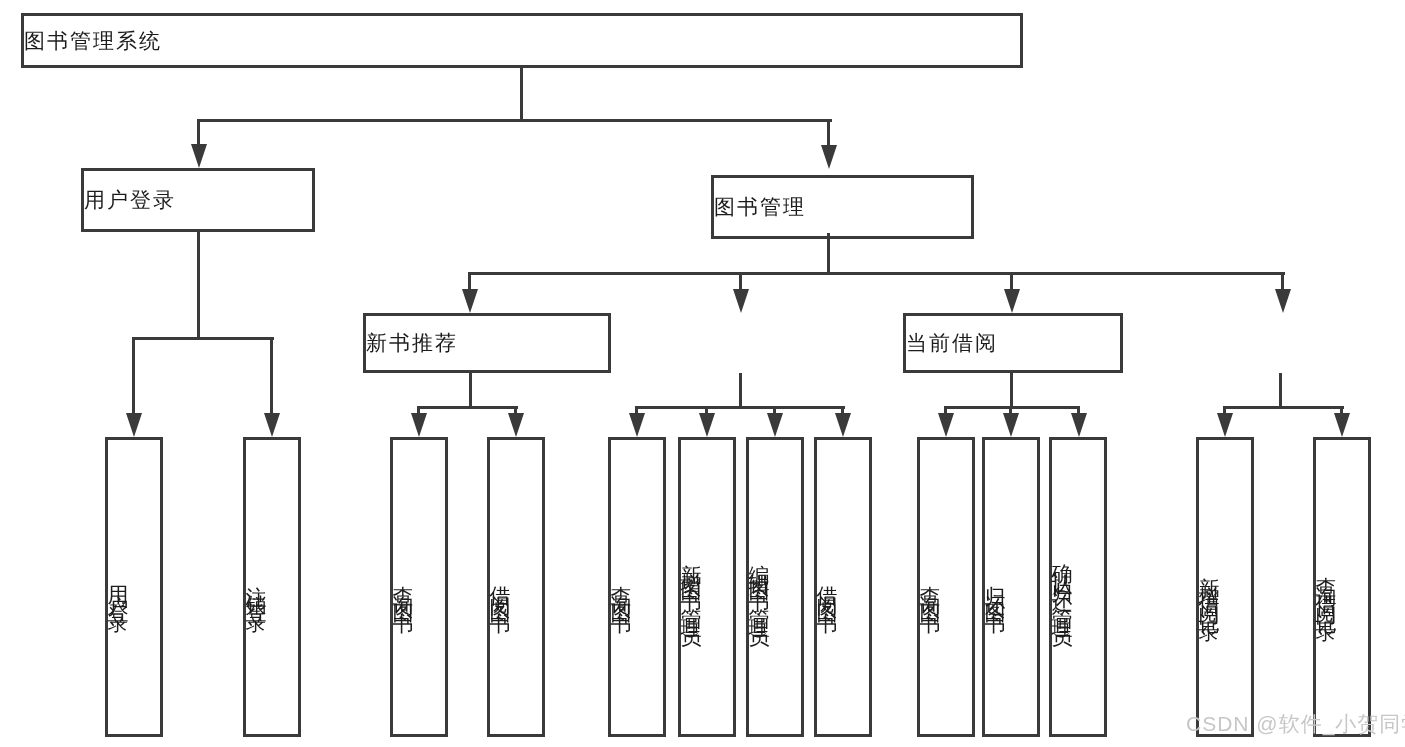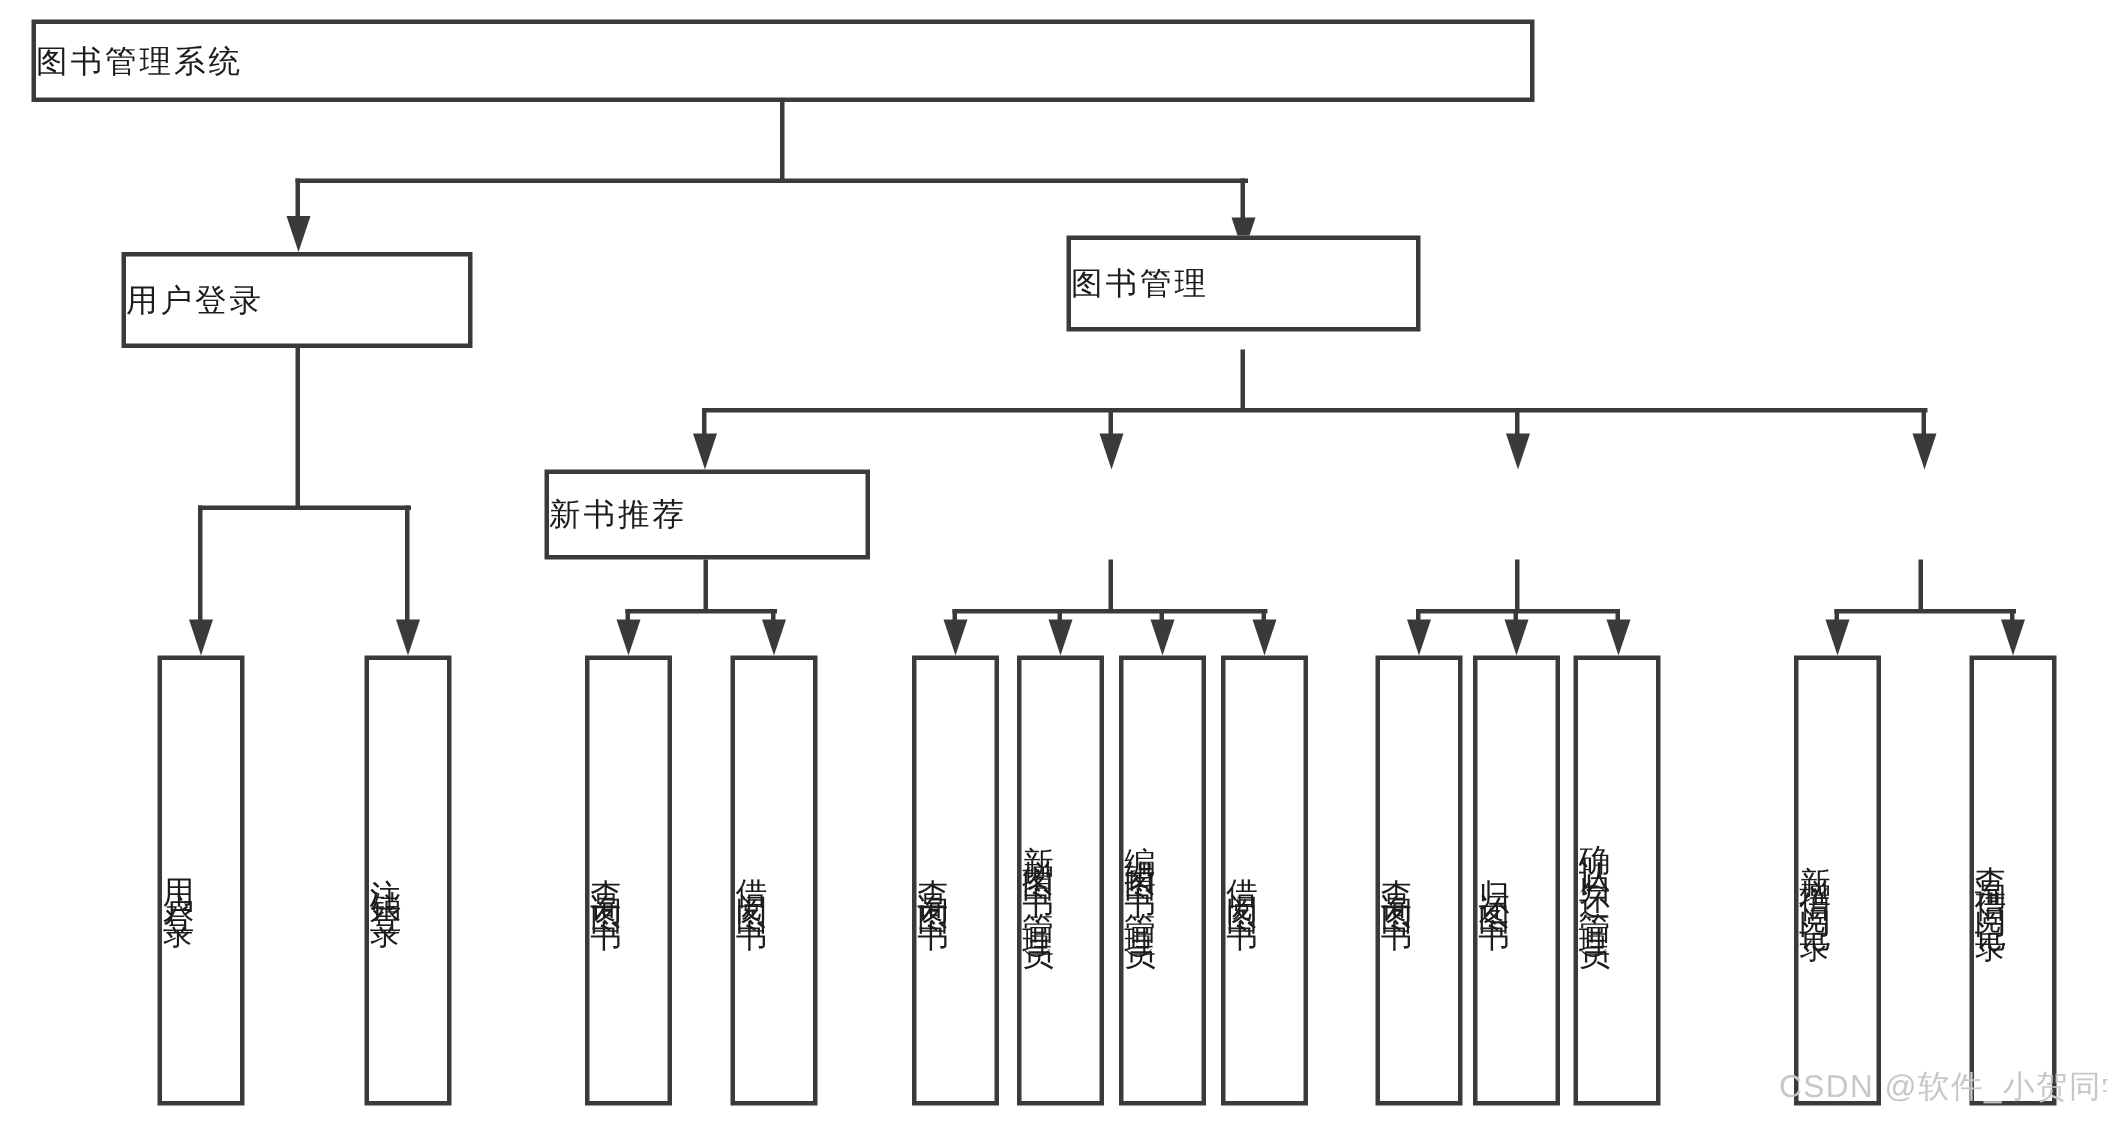--- a/index.html
+++ b/index.html
@@ -39,21 +39,21 @@
   <div class="ln" style="left:520px;top:68px;width:3px;height:54px"></div>
   <div class="ln" style="left:197px;top:119px;width:635px;height:3px"></div>
   <div class="ln" style="left:197px;top:119px;width:3px;height:31px"></div>
   <div class="arw" style="left:191px;top:144px"></div>
   <div class="ln" style="left:827px;top:119px;width:3px;height:31px"></div>
   <div class="arw" style="left:821px;top:145px"></div>
 
   <div class="node" style="left:81px;top:168px;width:234px;height:64px">
     <span>用户登录</span>
   </div>
-  <div class="node" style="left:711px;top:157px;width:236px;height:64px">
+  <div class="node" style="left:711px;top:175px;width:263px;height:64px">
     <span>图书管理</span>
   </div>
 
   <div class="ln" style="left:197px;top:232px;width:3px;height:107px"></div>
   <div class="ln" style="left:132px;top:337px;width:142px;height:3px"></div>
   <div class="ln" style="left:132px;top:337px;width:3px;height:82px"></div>
   <div class="arw" style="left:126px;top:413px"></div>
   <div class="ln" style="left:270px;top:337px;width:3px;height:82px"></div>
   <div class="arw" style="left:264px;top:413px"></div>
 
@@ -61,22 +61,25 @@
   <div class="ln" style="left:468px;top:272px;width:817px;height:3px"></div>
   <div class="ln" style="left:468px;top:272px;width:3px;height:23px"></div>
   <div class="arw" style="left:462px;top:289px"></div>
   <div class="ln" style="left:739px;top:272px;width:3px;height:23px"></div>
   <div class="arw" style="left:733px;top:289px"></div>
   <div class="ln" style="left:1010px;top:272px;width:3px;height:23px"></div>
   <div class="arw" style="left:1004px;top:289px"></div>
   <div class="ln" style="left:1281px;top:272px;width:3px;height:23px"></div>
   <div class="arw" style="left:1275px;top:289px"></div>
 
-  <div class="node" style="left:363px;top:313px;width:217px;height:60px">
+  <div class="node" style="left:363px;top:313px;width:248px;height:60px">
     <span>新书推荐</span>
+  </div>
+  <div class="node" style="left:903px;top:313px;width:220px;height:60px">
+    <span>当前借阅</span>
   </div>
 
   <div class="ln" style="left:469px;top:373px;width:3px;height:35px"></div>
   <div class="ln" style="left:417px;top:406px;width:101px;height:3px"></div>
   <div class="ln" style="left:417px;top:406px;width:3px;height:13px"></div>
   <div class="arw" style="left:411px;top:413px"></div>
   <div class="ln" style="left:514px;top:406px;width:3px;height:13px"></div>
   <div class="arw" style="left:508px;top:413px"></div>
 
   <div class="ln" style="left:739px;top:373px;width:3px;height:35px"></div>

